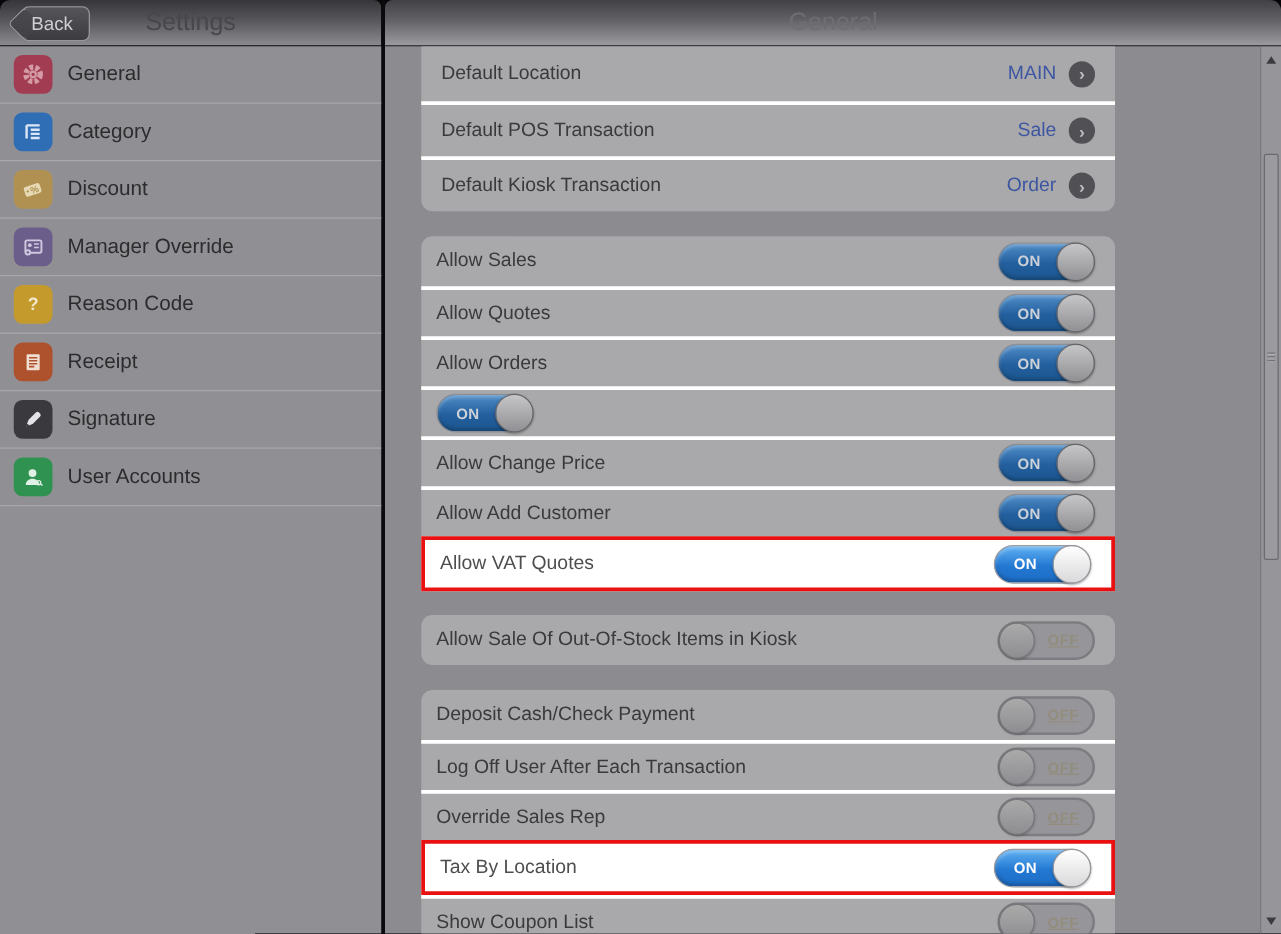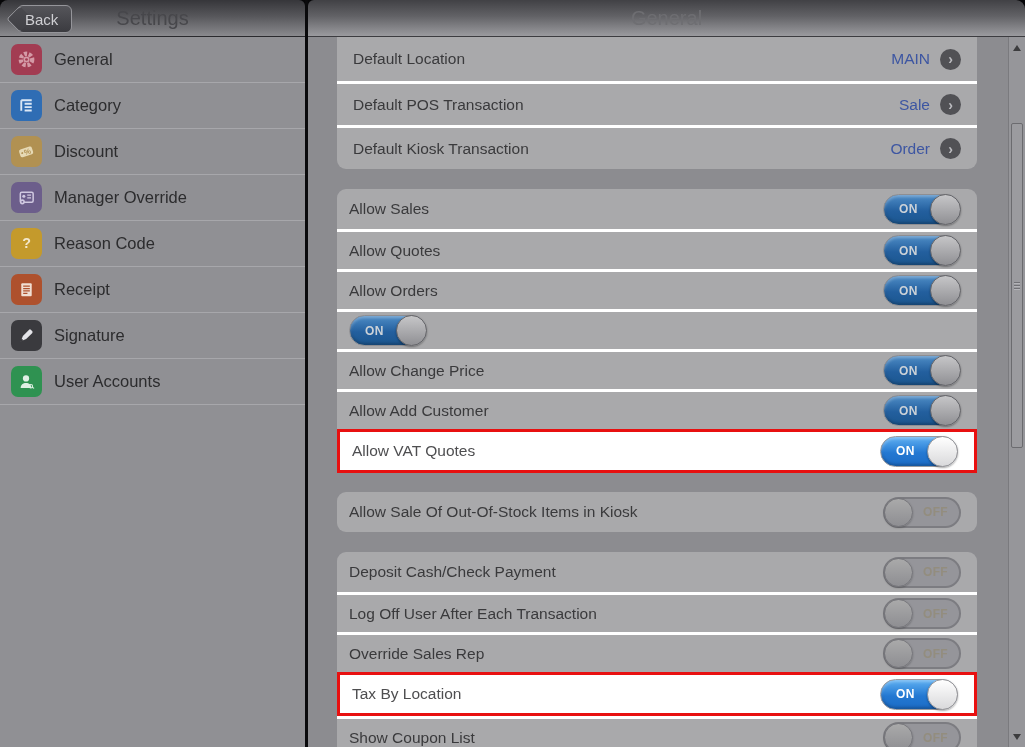--- a/index.html
+++ b/index.html
@@ -44,21 +44,21 @@
   .ic-manager{background:#6c5e8b;}
   .ic-payment{background:#6e6239;}
   .ic-reason{background:#c49a2c;}
   .ic-receipt{background:#ae512d;}
   .ic-signature{background:#3a3a3e;}
   .ic-user{background:#2f9251;}
 
   
   .content{position:absolute;left:308px;top:37px;width:700px;height:710px;
     background:#8c8c90;overflow:hidden;}
-  .card{position:absolute;left:29px;width:640px;background:#a9a9ab;border-radius:9px;}
+  .card{position:absolute;left:29px;width:555px;background:#a9a9ab;border-radius:9px;}
   .card.nav-card{top:0;border-top-left-radius:0;border-top-right-radius:0;}
   .card.toggles-a{top:152px;}
   .card.single-card{top:455px;}
   .card.toggles-b{top:515px;}
 
   .row{height:44px;display:flex;align-items:center;padding:0 16px;box-sizing:border-box;}
   .trow{height:40px;padding-left:12px;}
   .row + .row{border-top:3px solid #ffffff;}
   .row-label{flex:1;font-size:15.5px;color:#3a3a3c;}
   .row-value{font-size:15.5px;color:#3d56a2;margin-right:10px;}
@@ -83,21 +83,21 @@
     background:linear-gradient(180deg,#c6c6c8,#909094);
     box-shadow:0 1px 2px rgba(0,0,0,.35);}
 
   .highlight .toggle.on{background:linear-gradient(180deg,#5fb0f2 0%,#2378d2 55%,#1c6cc6 100%);
     border-color:#9c9ca0;}
   .highlight .toggle.on .toggle-text{color:#ffffff;}
   .highlight .toggle.on .toggle-knob{background:linear-gradient(180deg,#ffffff,#d9d9db);
     border-color:#98989c;}
 
   .toggle.off{background:#95959a;border:2px solid #7c7c81;}
-  .toggle.off .toggle-text{right:11px;color:#938d7e;}
+  .toggle.off .toggle-text{right:11px;color:#938d7e;text-decoration:underline;}
   .toggle.off .toggle-knob{left:-1px;top:-1px;width:29px;height:29px;border:1px solid #75757a;
     background:linear-gradient(180deg,#abababf0,#8e8e92);
     box-shadow:0 1px 2px rgba(0,0,0,.25);}
 
   
   .scrollbar{position:absolute;left:1008px;top:37px;width:17px;height:710px;
     background:#96969a;border-left:1px solid #7a7a7e;box-sizing:border-box;}
   .scroll-btn{position:absolute;left:0;width:16px;height:17px;
     display:flex;align-items:center;justify-content:center;}
   .scroll-btn.up{top:2px;}

